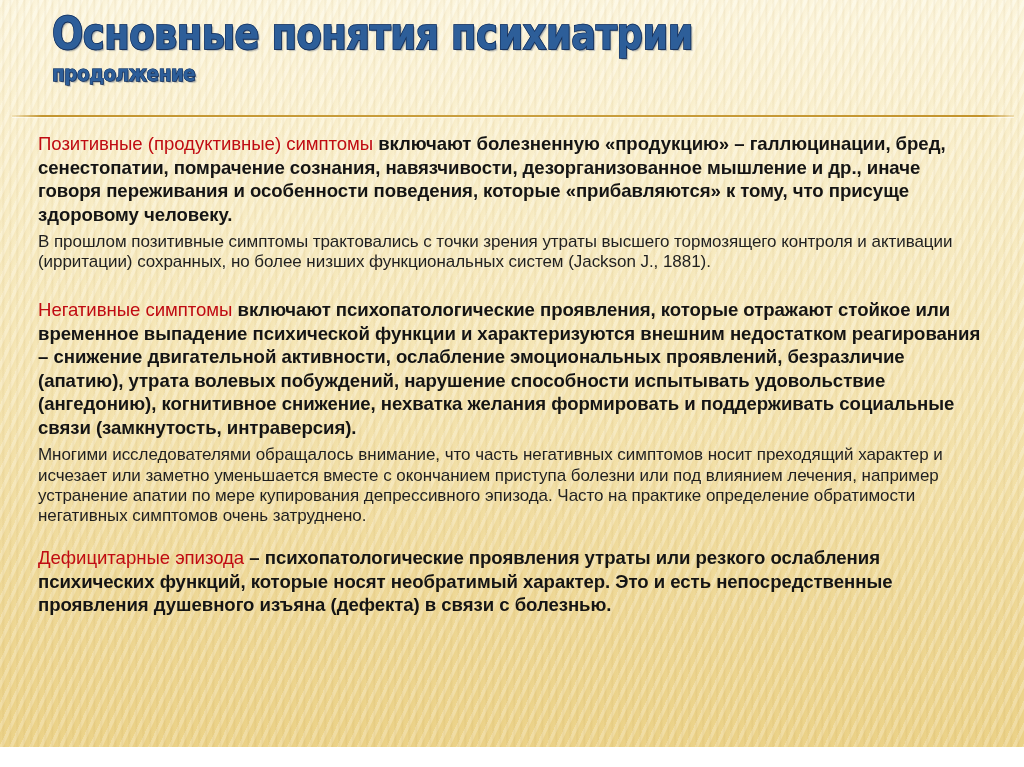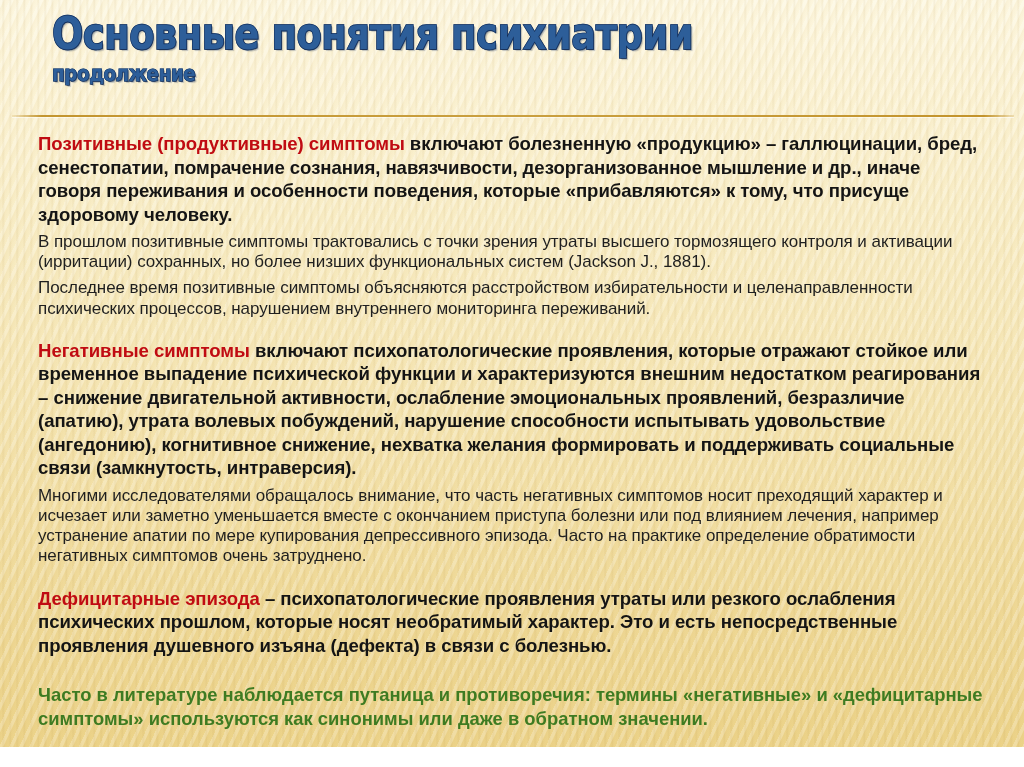--- a/index.html
+++ b/index.html
@@ -121,21 +121,21 @@
   .para-minor {
     font-size: 17px;
     font-weight: 400;
     line-height: 20.2px;
     letter-spacing: -0.05px;
     color: #1f1f1f;
   }
 
   .lead-red {
     color: #c00b12;
-    font-weight: 700;
+    font-weight: 400;
   }
 
   .para-green {
     font-size: 18.4px;
     font-weight: 700;
     line-height: 24px;
     color: #3e7b22;
   }
 
   .gap-sm  { height: 6px; }
@@ -159,36 +159,34 @@
     <p class="para-major">
       <span class="lead-red">Позитивные (продуктивные) симптомы</span><span> включают болезненную «продукцию» – галлюцинации, бред, сенестопатии, помрачение сознания, навязчивости, дезорганизованное мышление и др., иначе говоря переживания и особенности поведения, которые «прибавляются» к тому, что присуще здоровому человеку.</span>
     </p>
 
     <div class="gap-sm"></div>
 
     <p class="para-minor">В прошлом позитивные симптомы трактовались с точки зрения утраты высшего тормозящего контроля и активации (ирритации) сохранных, но более низших функциональных систем (Jackson J., 1881).</p>
 
     <div class="gap-sm"></div>
 
-    <p class="para-minor">Последнее время позитивные симптомы объясняются расстройством избирательности и целенаправленности психических процессов, нарушением внутреннего мониторинга переживаний.</p>
 
     <div class="gap-lg"></div>
 
     <p class="para-major">
       <span class="lead-red">Негативные симптомы</span><span> включают психопатологические проявления, которые отражают стойкое или временное выпадение психической функции и характеризуются внешним недостатком реагирования – снижение двигательной активности, ослабление эмоциональных проявлений, безразличие (апатию), утрата волевых побуждений, нарушение способности испытывать удовольствие (ангедонию), когнитивное снижение, нехватка желания формировать и поддерживать социальные связи (замкнутость, интраверсия).</span>
     </p>
 
     <div class="gap-sm"></div>
 
     <p class="para-minor">Многими исследователями обращалось внимание, что часть негативных симптомов носит преходящий характер и исчезает или заметно уменьшается вместе с окончанием приступа болезни или под влиянием лечения, например устранение апатии по мере купирования депрессивного эпизода.  Часто на практике определение обратимости негативных симптомов очень затруднено.</p>
 
     <div class="gap-lg"></div>
 
     <p class="para-major">
-      <span class="lead-red">Дефицитарные  эпизода</span><span> – психопатологические проявления утраты или резкого ослабления психических прошлом, которые носят необратимый характер. Это и есть непосредственные проявления душевного изъяна (дефекта) в связи с болезнью.</span>
+      <span class="lead-red">Дефицитарные  эпизода</span><span> – психопатологические проявления утраты или резкого ослабления психических функций, которые носят необратимый характер. Это и есть непосредственные проявления душевного изъяна (дефекта) в связи с болезнью.</span>
     </p>
 
     <div class="gap-xl"></div>
 
-    <p class="para-green">Часто в литературе наблюдается путаница и противоречия: термины «негативные» и «дефицитарные симптомы» используются как синонимы или даже в обратном значении.</p>
 
   </div>
 </div>
 
 </body></html>

